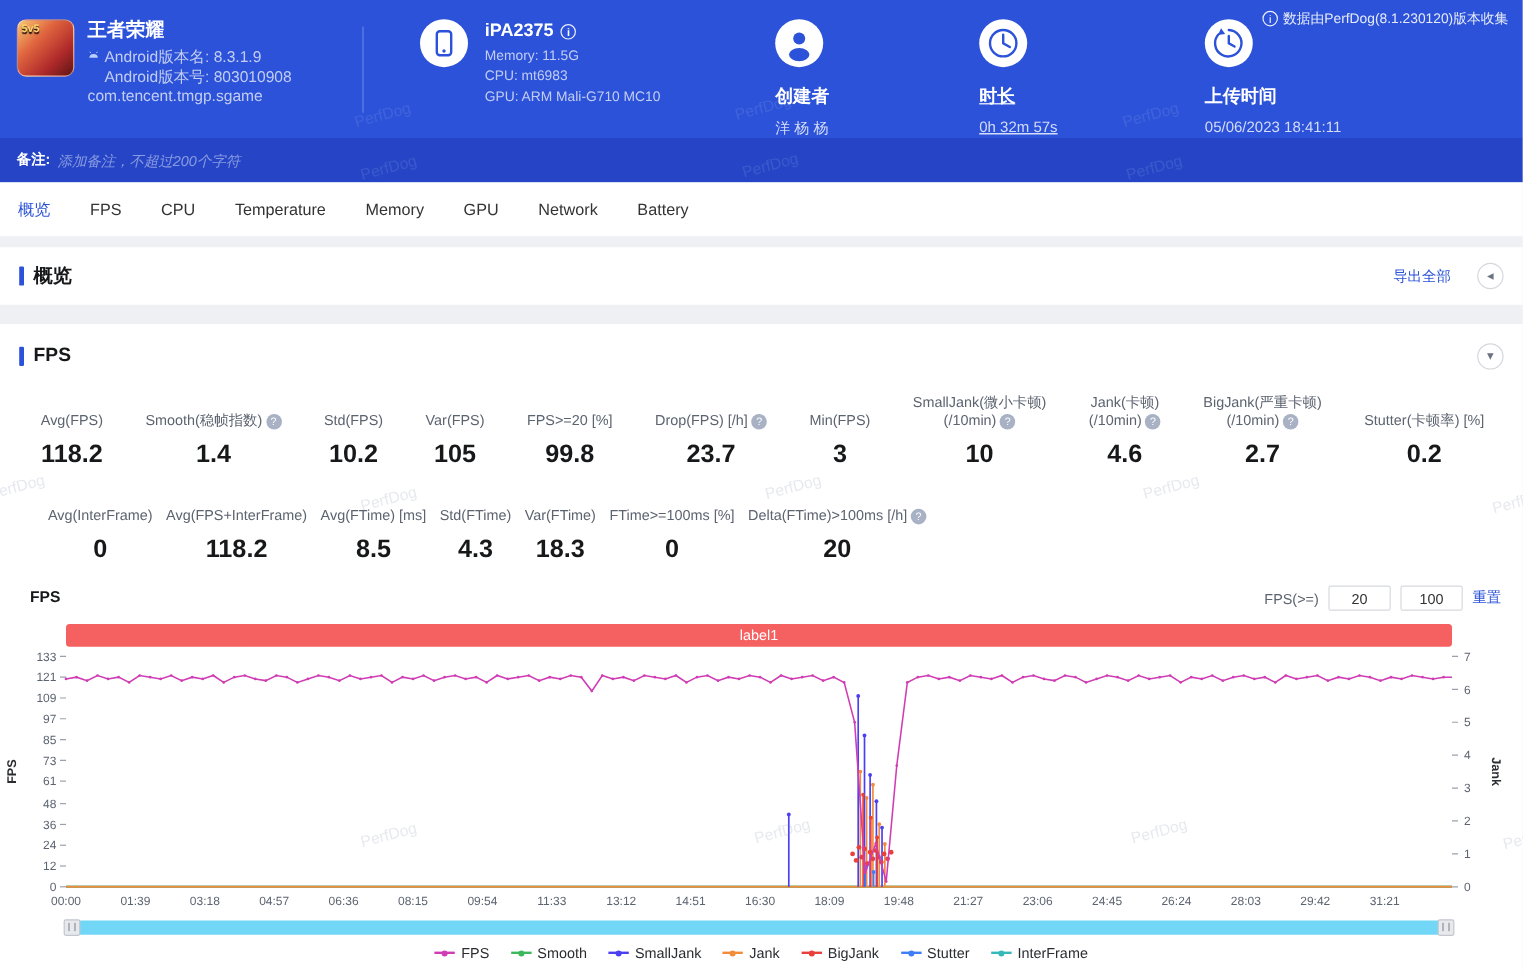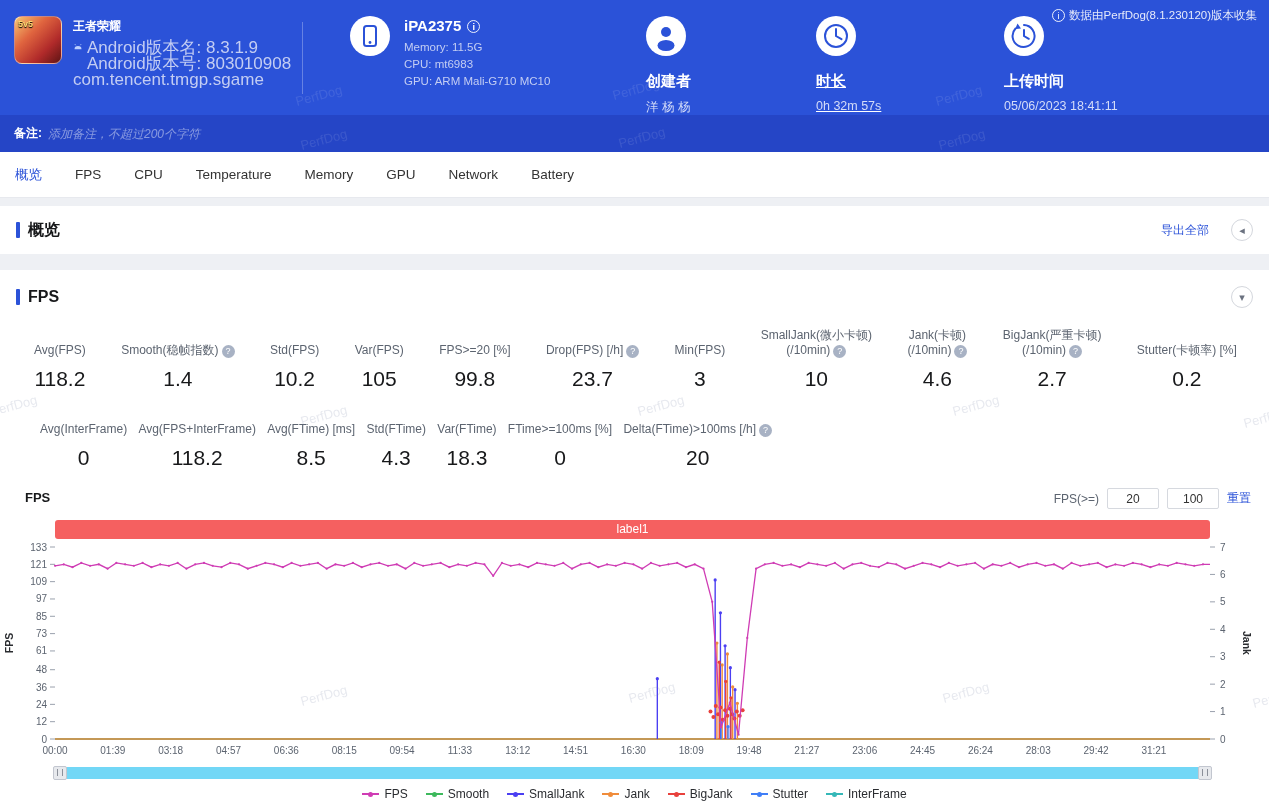--- a/index.html
+++ b/index.html
@@ -10,22 +10,22 @@
   
   .hdr { position:relative; height:115px; background:#2b52d8; color:#fff; display:flex; }
   .hdr-block { display:flex; padding-top:16px; }
   .blk-app { width:302px; padding-left:14px; }
   .blk-app-inner { display:flex; gap:11px; }
   .app-icon { width:48px; height:48px; border-radius:8px; flex:0 0 48px;
       background:linear-gradient(135deg,#f7c873 0%,#e0653f 35%,#b02a2a 70%,#5e1414 100%);
       border:1px solid rgba(255,255,255,.45); position:relative; }
   .app-icon i { position:absolute; left:3px; top:2px; font-style:normal; font-weight:bold;
       font-size:9px; color:#ffd76e; text-shadow:0 1px 1px #000; }
-  .app-title { font-size:12px; font-weight:bold; line-height:20px; margin-bottom:4px; }
-  .app-sub { font-size:17px; color:#c3cdf3; line-height:16px; }
+  .app-title { font-size:16px; font-weight:bold; line-height:20px; margin-bottom:4px; }
+  .app-sub { font-size:13px; color:#c3cdf3; line-height:16px; }
   .app-sub .row { display:flex; align-items:center; gap:4px; }
   .vdiv { position:absolute; left:302px; top:22px; width:1px; height:72px; background:rgba(255,255,255,.28); }
 
   .cicon { width:40px; height:40px; border-radius:50%; background:#fff; flex:0 0 40px;
       display:flex; align-items:center; justify-content:center; }
   .blk-dev { padding-left:48px; width:300px; display:flex; gap:14px; }
   .dev-name { font-size:15px; font-weight:bold; line-height:20px; display:flex; align-items:center; gap:6px; }
   .dev-sub { font-size:11.5px; color:#c3cdf3; line-height:17px; margin-top:3px; }
   .blk-kv { display:flex; gap:13px;flex-direction:column; }
   .blk-creator { padding-left:44px; width:168px; }
@@ -65,21 +65,21 @@
 
   .fps-card { padding-top:16px; height:543px; position:relative; }
   .fps-title-row { display:flex; align-items:center; padding:0 16px; }
 
   
   .stats-row1 { display:flex; justify-content:space-between; padding:20px 32px 0 34px; }
   .stats-row2 { display:flex; justify-content:space-between; width:772px; padding:16px 0 0 40px; }
   .stat { text-align:center; }
   .stat-lbl { display:flex; flex-direction:column; align-items:center; justify-content:flex-end;
       min-height:30px; font-size:12px; color:#5c6470; line-height:15px; }
-  .stat-val { font-size:21px; font-weight:normal; color:#17181a; margin-top:9px; }
+  .stat-val { font-size:21px; font-weight:bold; color:#17181a; margin-top:9px; }
   .help { display:inline-block; width:13px; height:13px; border-radius:50%; background:#a8b2c4;
       color:#fff; font-size:9px; line-height:13px; text-align:center; margin-left:3px; cursor:pointer; }
   .help::before { content:"?"; }
 
   
   .chart-ctl-row { position:relative; height:22px; margin-top:20px; }
   .chart-lbl { position:absolute; left:25px; top:0; font-size:13px; font-weight:bold; color:#17181a; }
   .flt { position:absolute; right:18px; top:-2px; display:flex; align-items:center; gap:8px; font-size:12px; color:#5c6470; }
   .flt-input { width:52px; height:21px; border:1px solid #d6d9df; border-radius:2px; text-align:center;
       font-size:12px; color:#333; outline:none; }

